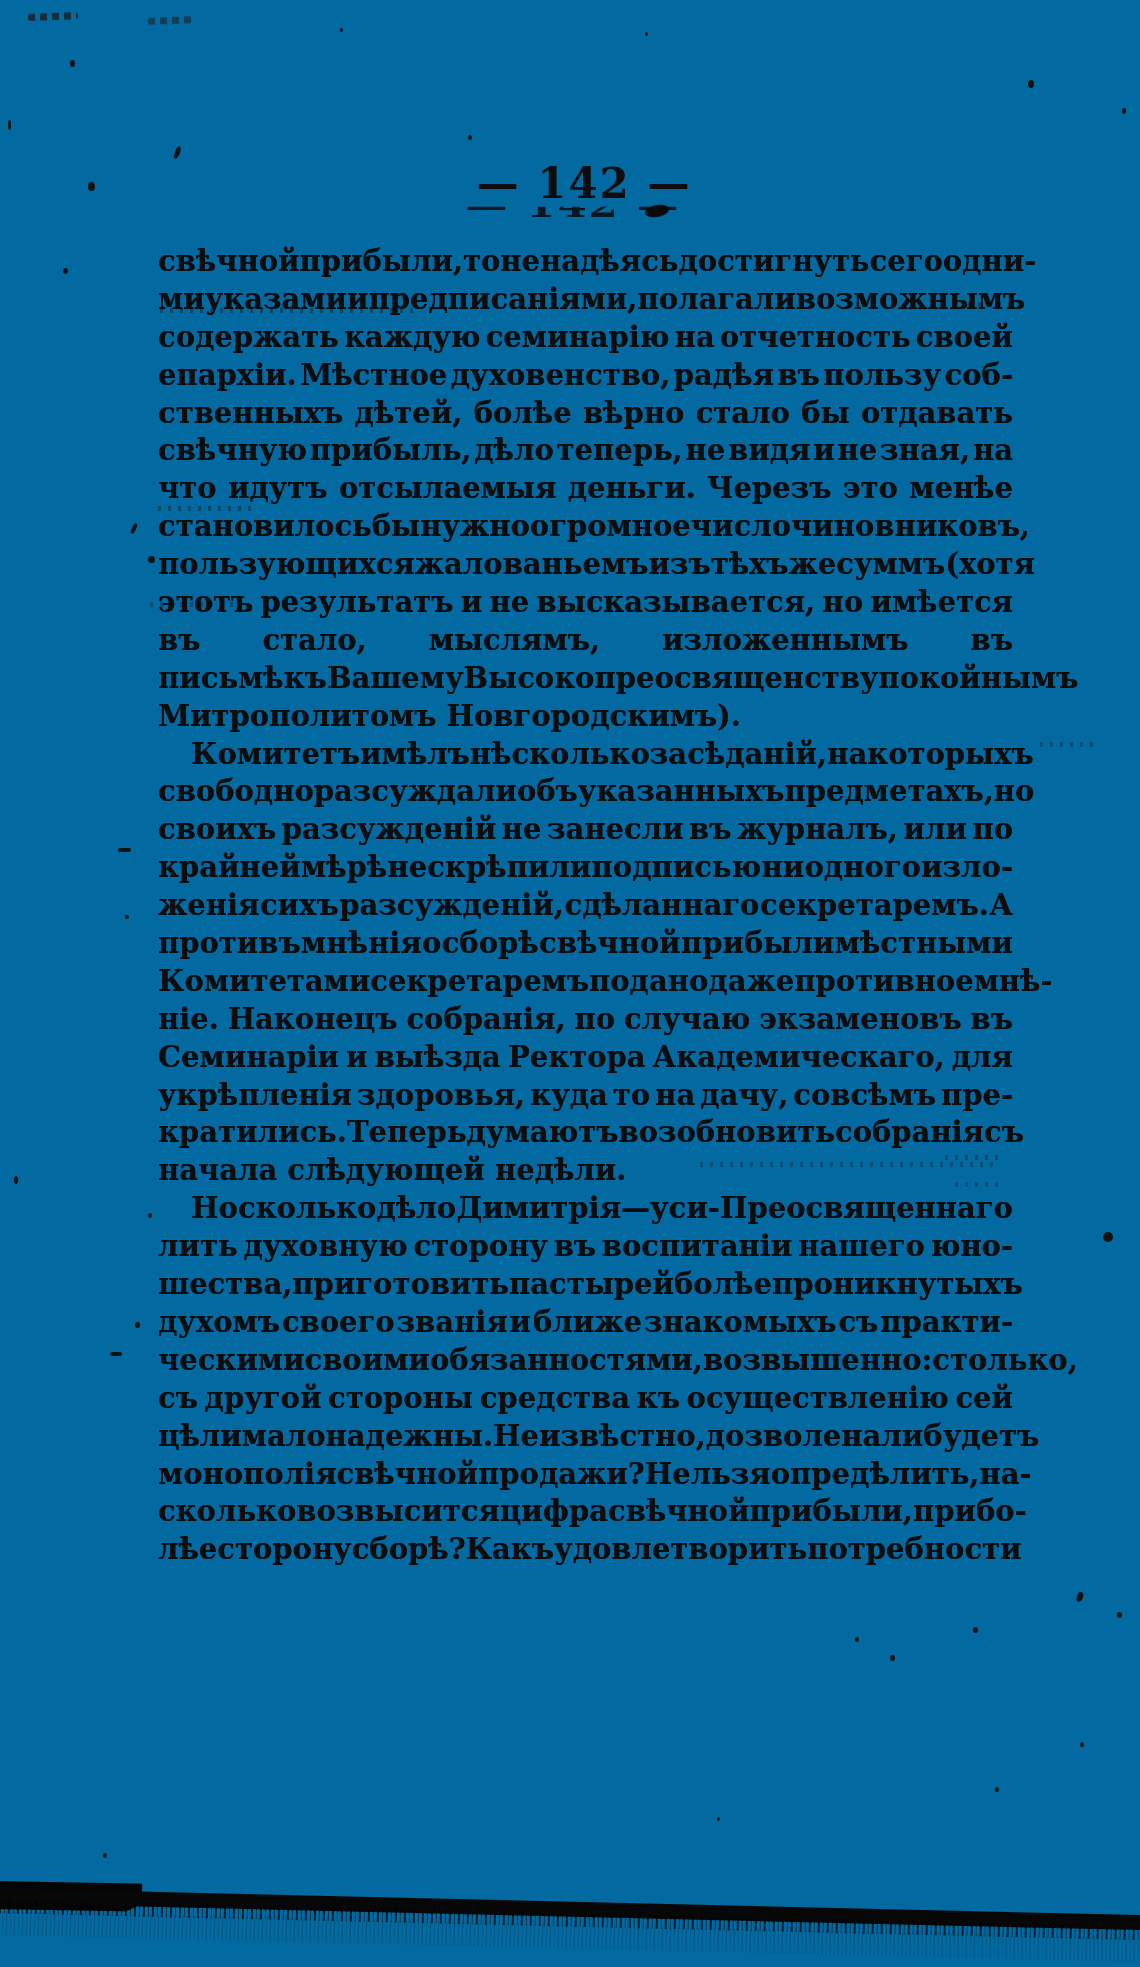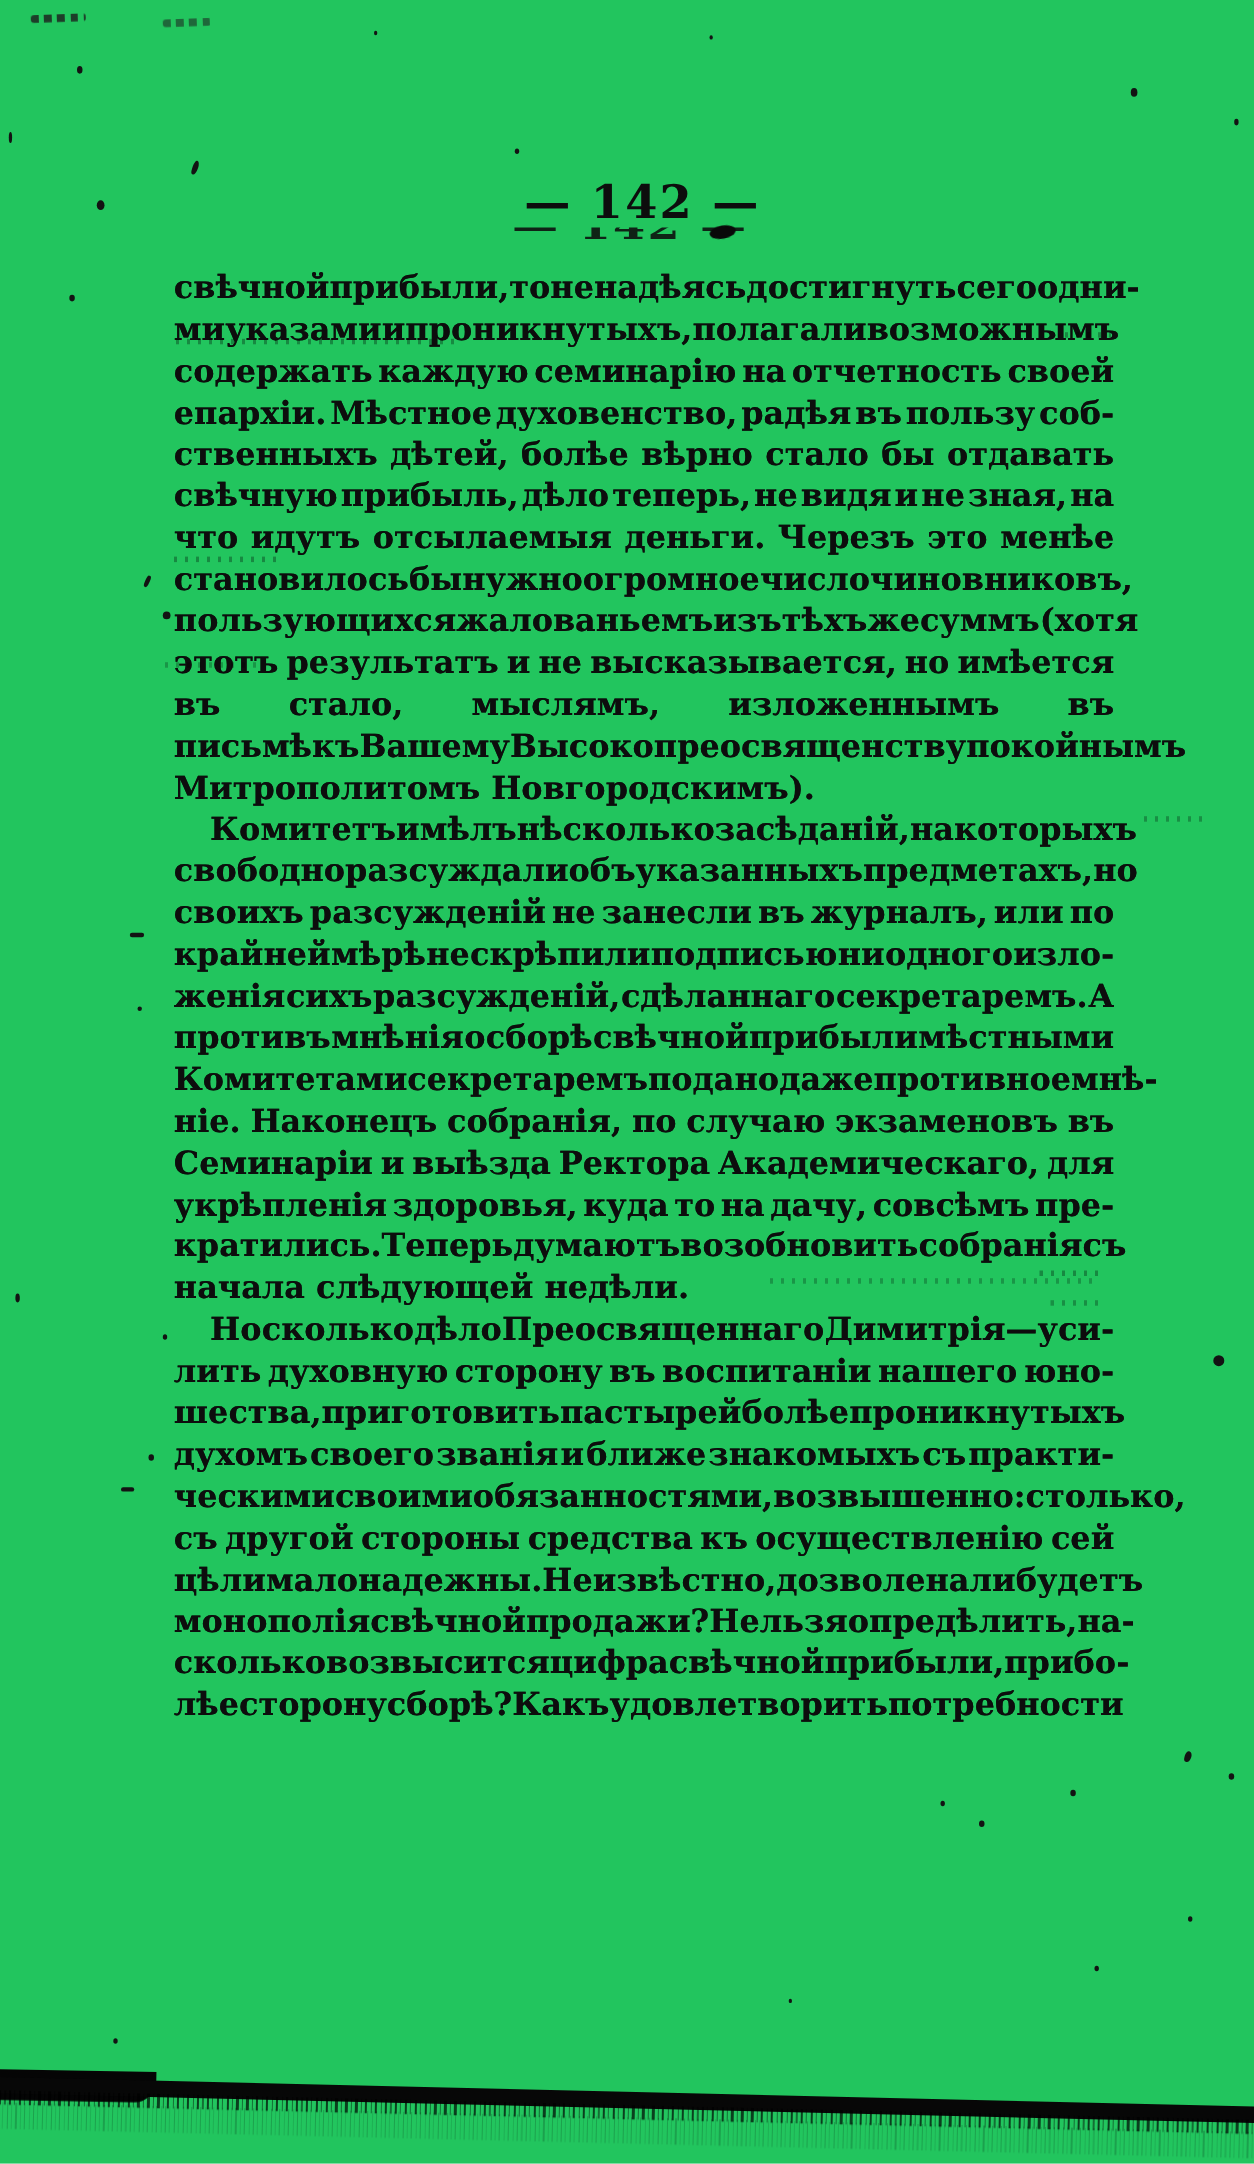--- a/index.html
+++ b/index.html
@@ -1,19 +1,19 @@
 <!DOCTYPE html>
 <html><head>
 <meta charset="utf-8">
 <style>
   html,body{margin:0;padding:0;background:#ffffff;}
   .page{
     position:relative;
     width:1140px;height:1967px;
-    background:#22c55e;
+    background:#0369a1;
     overflow:hidden;
     font-family:"DejaVu Serif", serif;
     color:#0d0d0d;
   }
   
   .header{
     position:absolute;top:163px;left:0;width:100%;
     text-align:center;
     font-size:42px;font-weight:bold;line-height:1;
     letter-spacing:2px;
@@ -102,21 +102,21 @@
           <span>не</span>
           <span>надѣясь</span>
           <span>достигнуть</span>
           <span>сего</span>
           <span>одни-</span>
         </div>
       <div class="line j">
           <span>ми</span>
           <span>указами</span>
           <span>и</span>
-          <span>проникнутыхъ,</span>
+          <span>предписаніями,</span>
           <span>полагали</span>
           <span>возможнымъ</span>
         </div>
       <div class="line j">
           <span>содержать</span>
           <span>каждую</span>
           <span>семинарію</span>
           <span>на</span>
           <span>отчетность</span>
           <span>своей</span>
@@ -301,22 +301,22 @@
           <span>съ</span>
         </div>
       <div class="line">начала слѣдующей недѣли.</div>
     </div>
 
     <div>
       <div class="line j indent">
           <span>Но</span>
           <span>сколько</span>
           <span>дѣло</span>
+          <span>Димитрія—уси-</span>
           <span>Преосвященнаго</span>
-          <span>Димитрія—уси-</span>
         </div>
       <div class="line j">
           <span>лить</span>
           <span>духовную</span>
           <span>сторону</span>
           <span>въ</span>
           <span>воспитаніи</span>
           <span>нашего</span>
           <span>юно-</span>
         </div>

